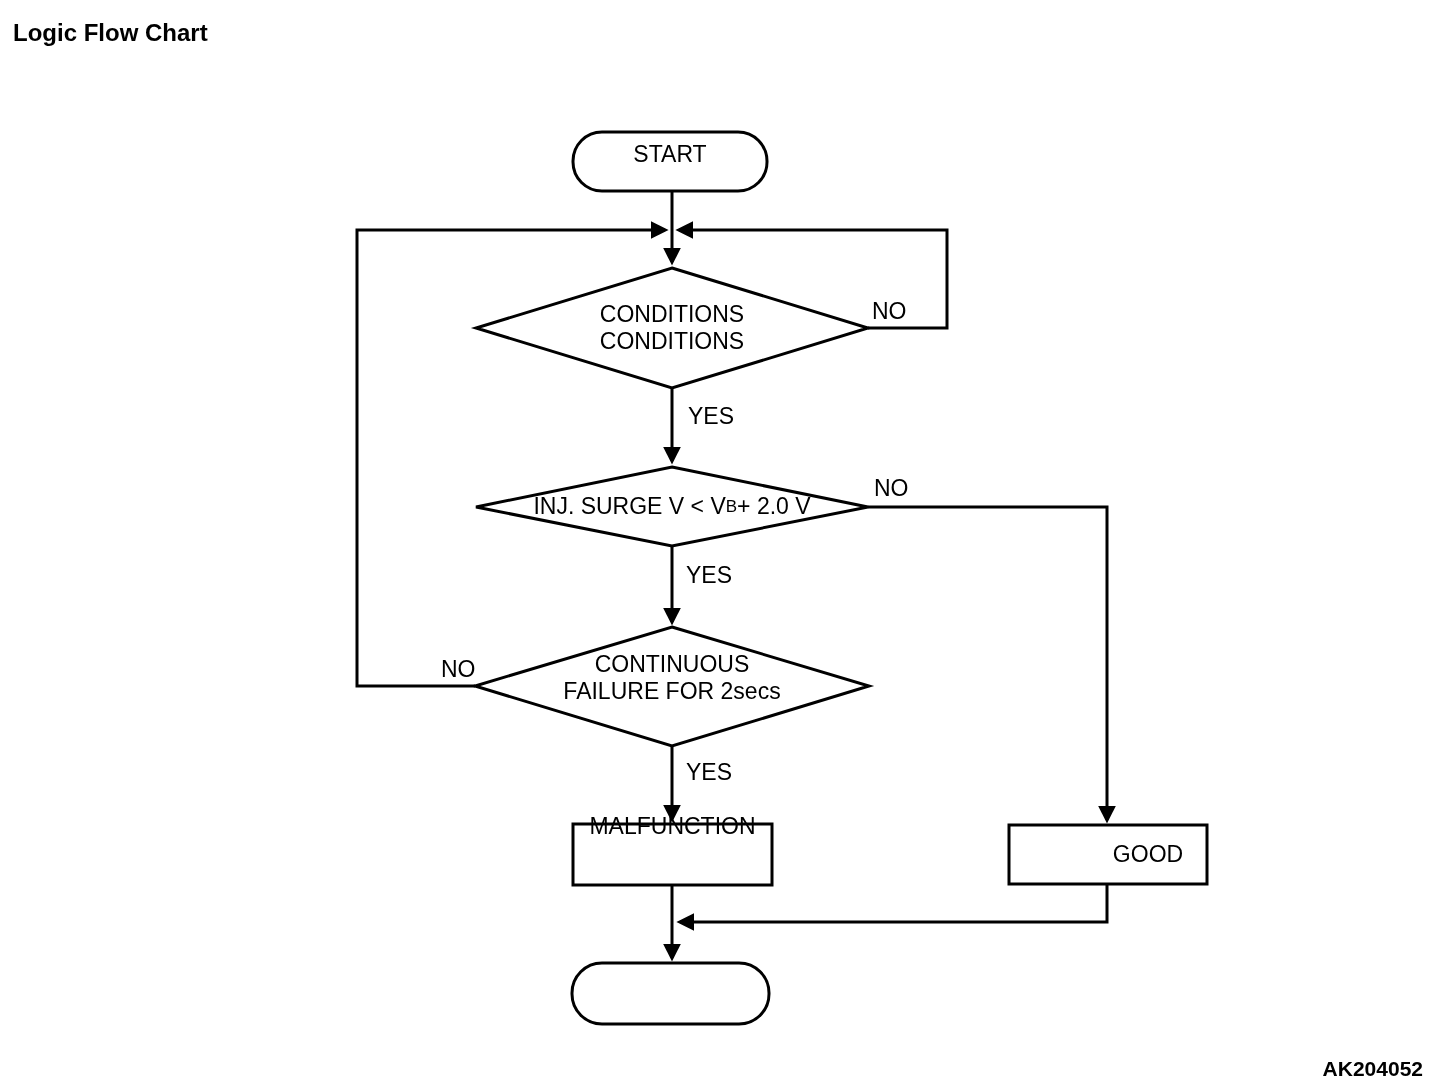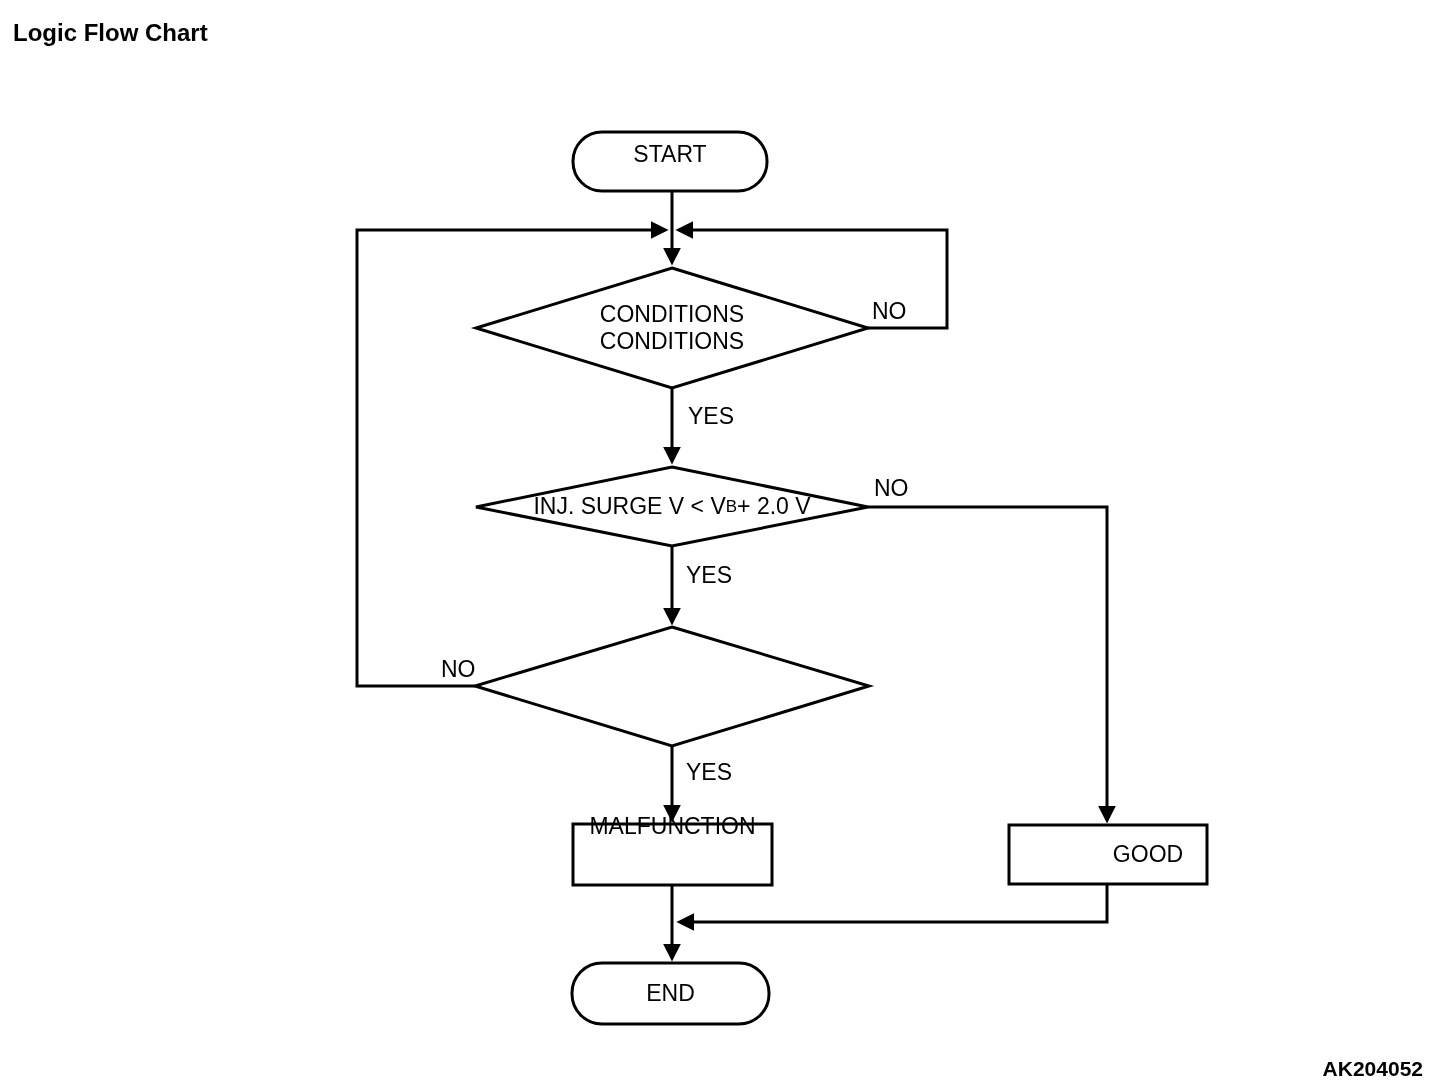--- a/index.html
+++ b/index.html
@@ -97,26 +97,29 @@
     <div>CONDITIONS</div>
     <div>CONDITIONS</div>
   </div>
 
   <div class="lbl" style="left:476px; top:467px; width:392px; height:79px; flex-direction:row;">
     <span>INJ. SURGE V &lt; V</span>
       <span class="sub">B</span>
       <span> + 2.0 V</span>
   </div>
 
+  <div class="lbl" style="left:475px; top:627px; width:394px; height:102px;">
+    <div>CONTINUOUS</div>
+    <div>FAILURE FOR 2secs</div>
+  </div>
 
   <div class="lbl" style="left:573px; top:796px; width:199px; height:61px;">MALFUNCTION</div>
 
   <div class="lbl" style="left:1009px; top:825px; width:198px; height:59px;padding-left:40px;">GOOD</div>
 
-  <div class="lbl" style="left:572px; top:963px; width:197px; height:61px;">END</div>
 
   <div class="edge-lbl" style="left:872px; top:299px;">NO</div>
   <div class="edge-lbl" style="left:688px; top:404px;">YES</div>
   <div class="edge-lbl" style="left:874px; top:476px;">NO</div>
   <div class="edge-lbl" style="left:686px; top:563px;">YES</div>
   <div class="edge-lbl" style="left:441px; top:657px;">NO</div>
   <div class="edge-lbl" style="left:686px; top:760px;">YES</div>
 
   <div class="fig-code">AK204052</div>
 

